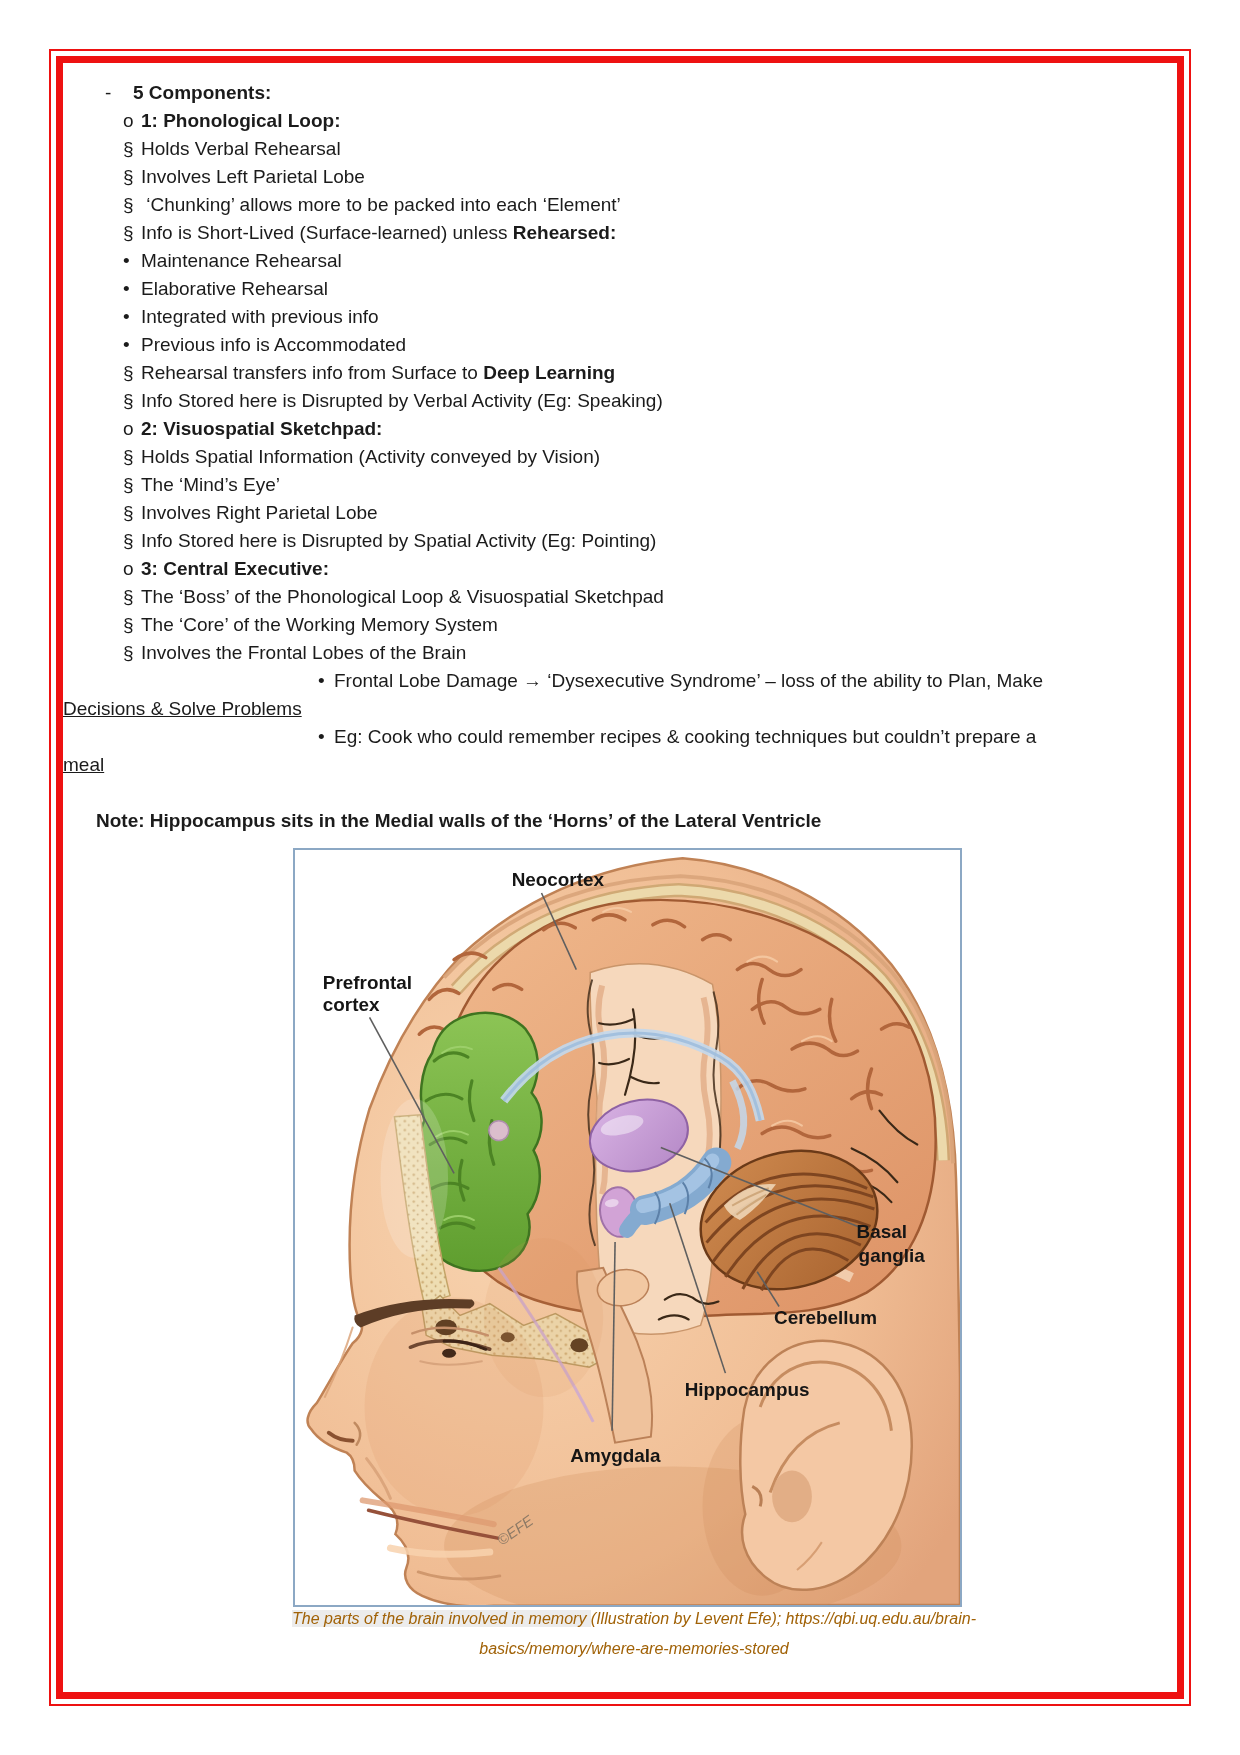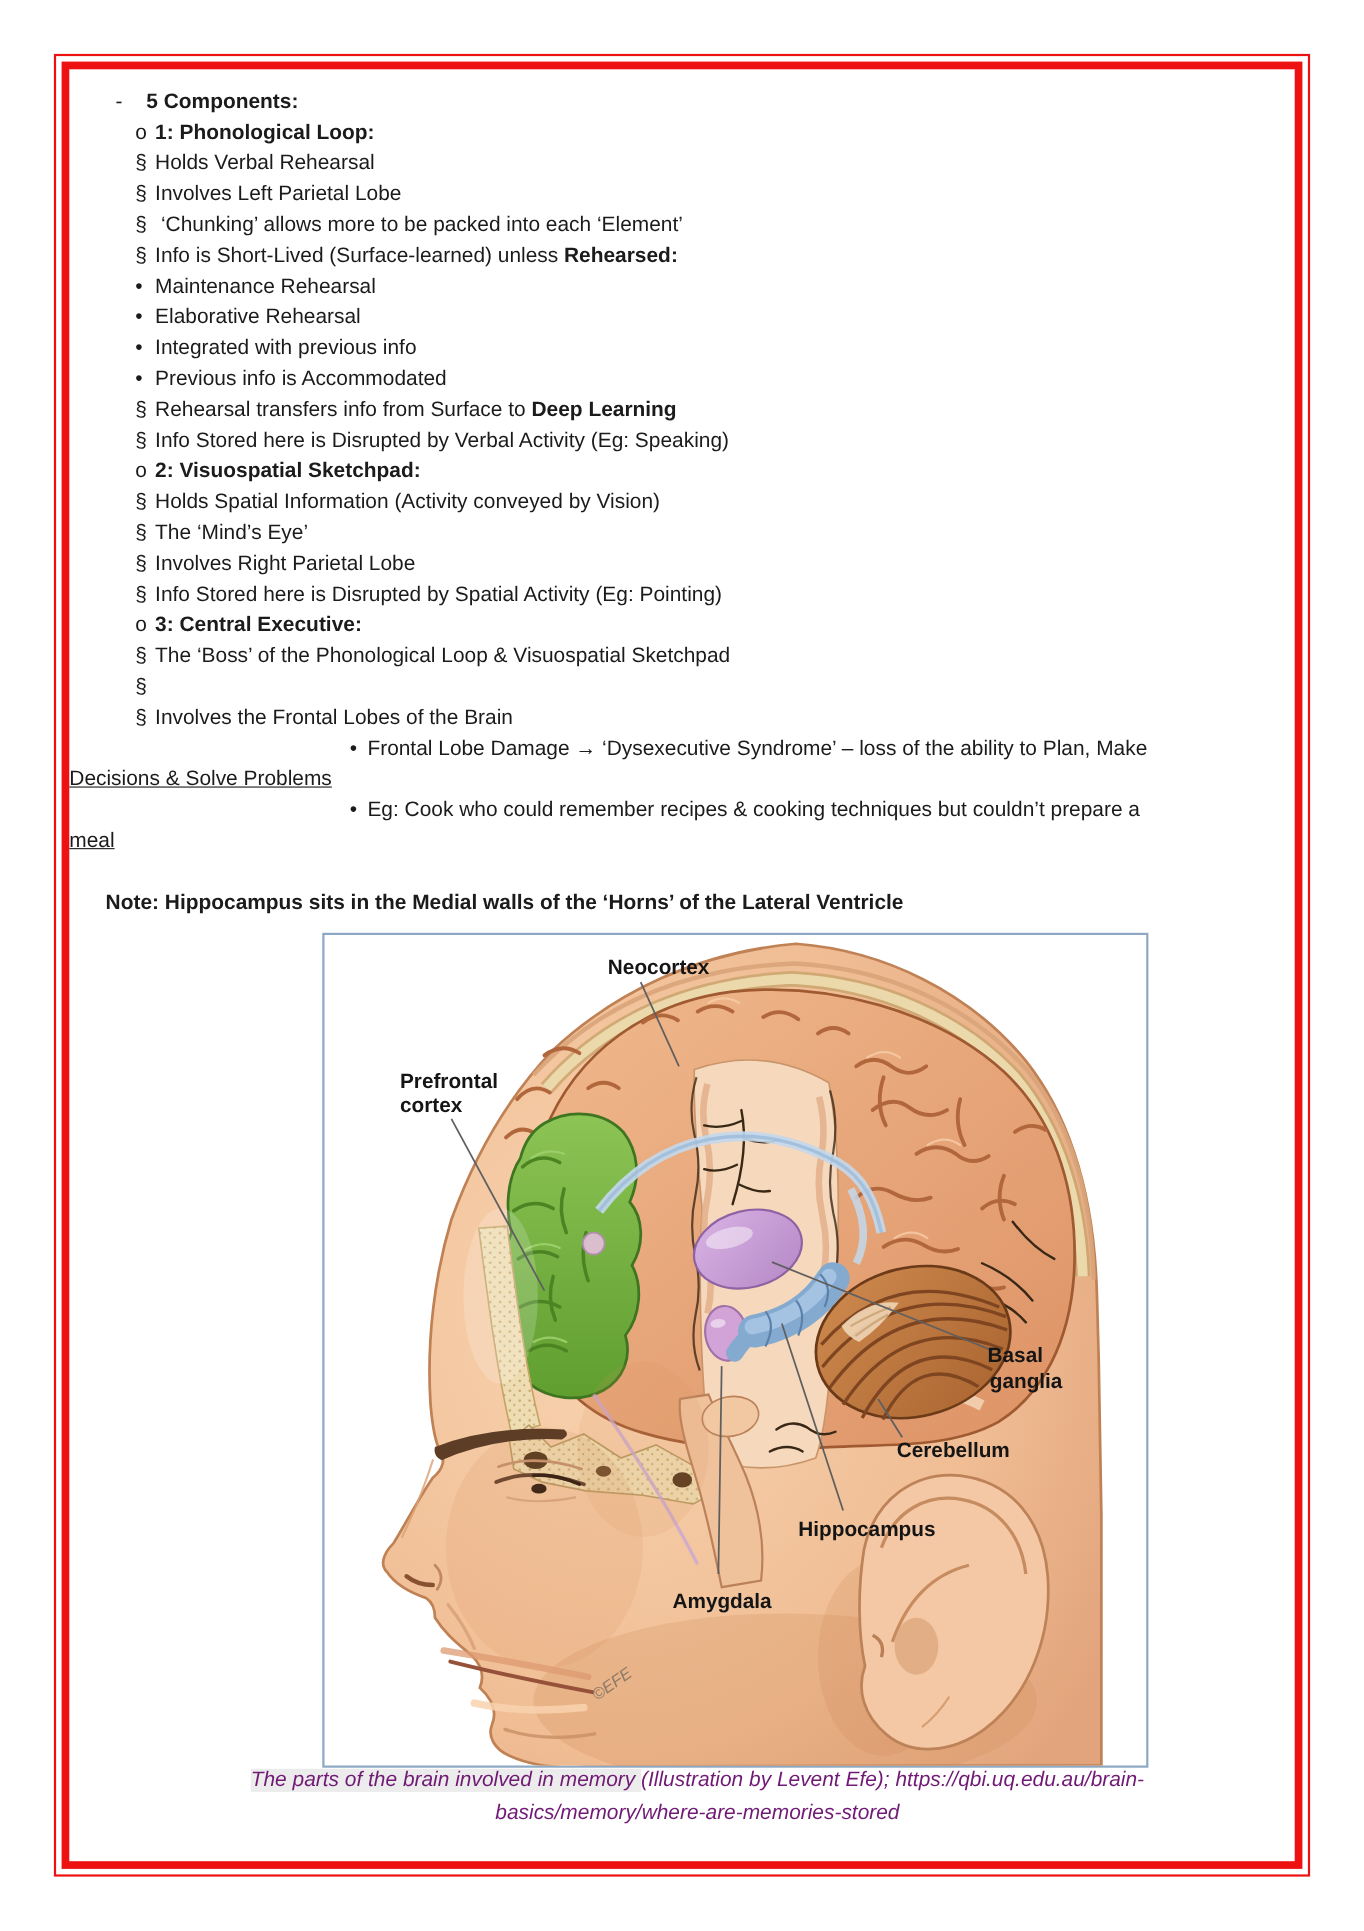--- a/index.html
+++ b/index.html
@@ -13,27 +13,27 @@
   .ln{display:flex;line-height:28px;white-space:pre;}
   .ln .mk{flex:0 0 auto;}
   .lv0{padding-left:105px;} .lv0 .mk{width:28px;}
   .lv1{padding-left:123px;} .lv1 .mk{width:18px;}
   .lv2{padding-left:318px;} .lv2 .mk{width:16px;}
   .cont{padding-left:63px;text-decoration:underline;}
   .note{padding-left:96px;font-weight:700;}
   .sp{height:28px;}
   .b{font-weight:700;}
   #figure-box{
-    position:absolute;left:293px;top:848px;width:751px;height:759px;
+    position:absolute;left:293px;top:848px;width:669px;height:759px;
     border:2px solid #8ca8c4;box-sizing:border-box;background:#ffffff;
   }
   #figure-box svg{display:block;width:100%;height:100%;}
   #caption{
     position:absolute;top:1604px;left:0;right:0;text-align:center;
-    font-size:19px;line-height:30px;font-style:italic;color:#701a75;margin-left:28px;
+    font-size:16px;line-height:30px;font-style:italic;color:#a16207;margin-left:28px;
   }
   #caption .hl{background:#ececec;}
   .fig-label{font-family:"Liberation Sans",sans-serif;font-size:19px;font-weight:700;fill:#151515;}
   .leader{stroke:#5f5f5f;stroke-width:1.6;fill:none;}
   .gyr{stroke:#b2663c;stroke-width:3.5;fill:none;stroke-linecap:round;}
   .gyrh{stroke:#f6cda8;stroke-width:2;fill:none;stroke-linecap:round;opacity:.8;}
   .ggyr{stroke:#4c8424;stroke-width:3.2;fill:none;stroke-linecap:round;}
   .ggyrh{stroke:#9ed06d;stroke-width:2;fill:none;stroke-linecap:round;opacity:.9;}
   .slabline{stroke:#46301d;stroke-width:2;fill:none;opacity:.85;}
   .ribbon{stroke:#e2ad86;stroke-width:6;fill:none;opacity:.8;}
@@ -61,21 +61,21 @@
       <div class="ln lv1"><span class="mk">•</span><span class="tx"><span>Previous info is Accommodated</span></span></div>
       <div class="ln lv1"><span class="mk">§</span><span class="tx"><span>Rehearsal transfers info from Surface to </span><span class="b">Deep Learning</span></span></div>
       <div class="ln lv1"><span class="mk">§</span><span class="tx"><span>Info Stored here is Disrupted by Verbal Activity (Eg: Speaking)</span></span></div>
       <div class="ln lv1"><span class="mk">o</span><span class="tx"><span class="b">2: Visuospatial Sketchpad:</span></span></div>
       <div class="ln lv1"><span class="mk">§</span><span class="tx"><span>Holds Spatial Information (Activity conveyed by Vision)</span></span></div>
       <div class="ln lv1"><span class="mk">§</span><span class="tx"><span>The ‘Mind’s Eye’</span></span></div>
       <div class="ln lv1"><span class="mk">§</span><span class="tx"><span>Involves Right Parietal Lobe</span></span></div>
       <div class="ln lv1"><span class="mk">§</span><span class="tx"><span>Info Stored here is Disrupted by Spatial Activity (Eg: Pointing)</span></span></div>
       <div class="ln lv1"><span class="mk">o</span><span class="tx"><span class="b">3: Central Executive:</span></span></div>
       <div class="ln lv1"><span class="mk">§</span><span class="tx"><span>The ‘Boss’ of the Phonological Loop &amp; Visuospatial Sketchpad</span></span></div>
-      <div class="ln lv1"><span class="mk">§</span></div>
+      <div class="ln lv1"><span class="mk">§</span><span class="tx"><span>The ‘Core’ of the Working Memory System</span></span></div>
       <div class="ln lv1"><span class="mk">§</span><span class="tx"><span>Involves the Frontal Lobes of the Brain</span></span></div>
       <div class="ln lv2"><span class="mk">•</span><span class="tx"><span>Frontal Lobe Damage → ‘Dysexecutive Syndrome’ – loss of the ability to Plan, Make</span></span></div>
       <div class="ln cont"><span class="tx"><span>Decisions &amp; Solve Problems</span></span></div>
       <div class="ln lv2"><span class="mk">•</span><span class="tx"><span>Eg: Cook who could remember recipes &amp; cooking techniques but couldn’t prepare a</span></span></div>
       <div class="ln cont"><span class="tx"><span>meal</span></span></div>
       <div class="ln sp"></div>
       <div class="ln note"><span class="tx"><span class="b">Note: Hippocampus sits in the Medial walls of the ‘Horns’ of the Lateral Ventricle</span></span></div>
     </div>
 
   <div id="figure-box">

